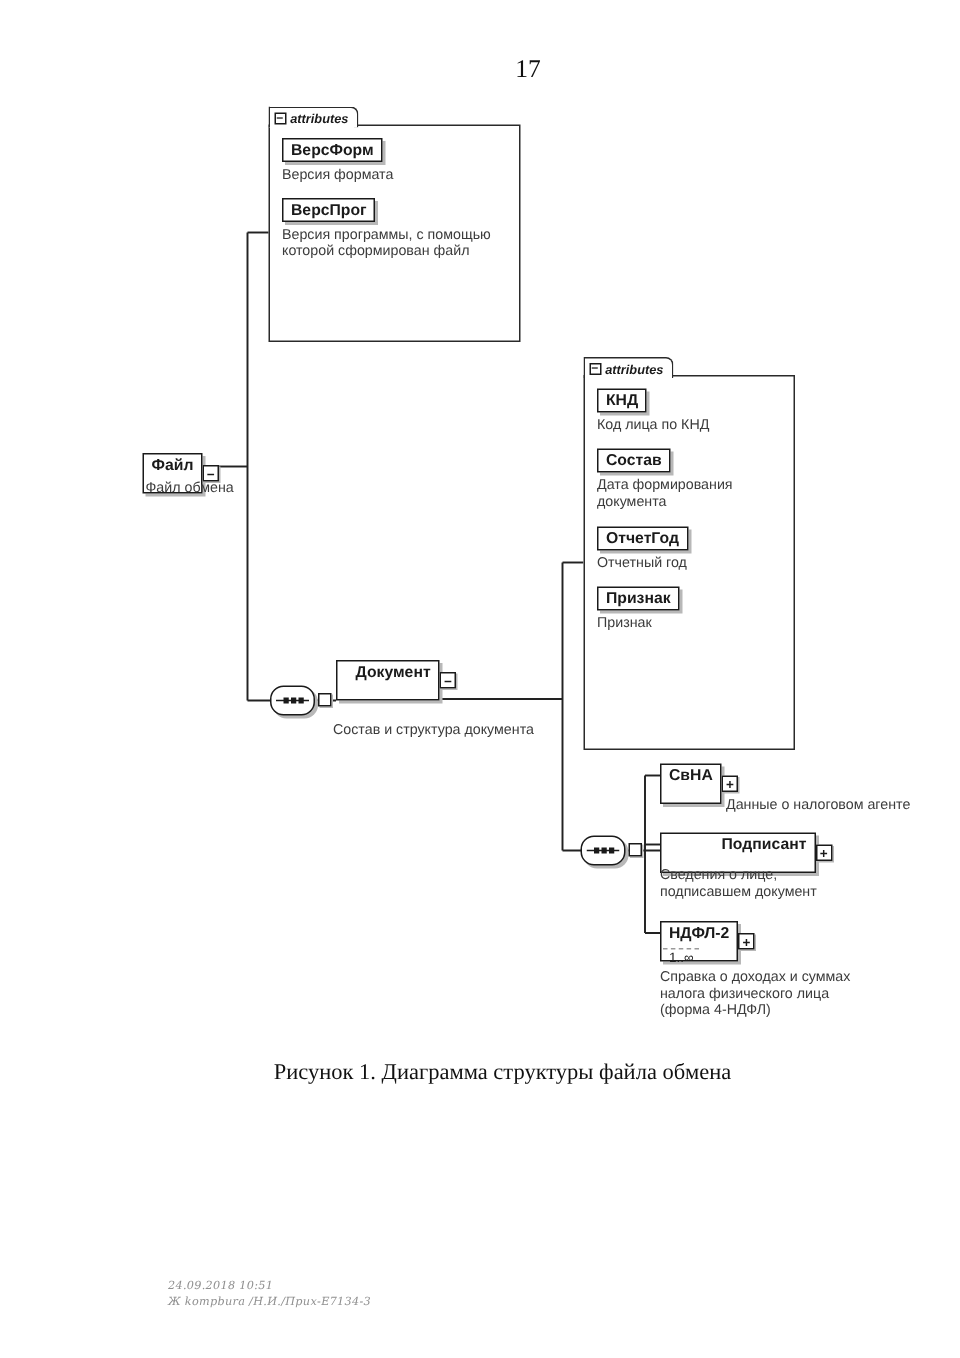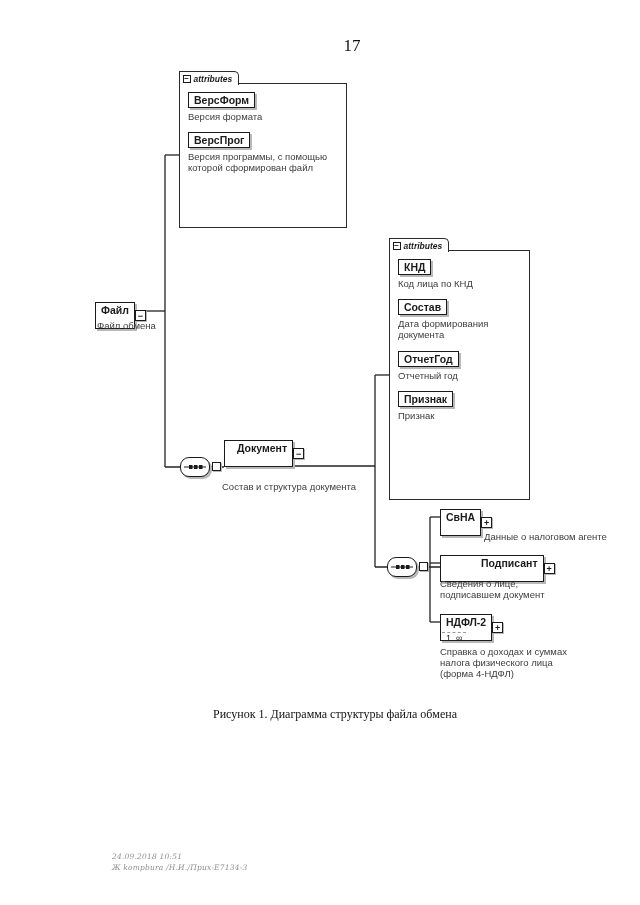--- a/index.html
+++ b/index.html
@@ -15,21 +15,21 @@
 
   
   .page-number {
     position:absolute; top:36px; left:330px; width:44px;
     text-align:center; font-family:"Liberation Serif", serif;
     font-size:17px; color:#111;
   }
   .figure-caption {
     position:absolute; top:707px; left:35px; width:600px;
     text-align:center; font-family:"Liberation Serif", serif;
-    font-size:12px; color:#111;
+    font-size:15px; color:#111;
   }
   .stamp {
     position:absolute; top:852px; left:112px;
     font-family:"DejaVu Serif", serif; font-style:italic;
     font-size:7.5px; color:#8f8f8f; line-height:1.45;
     letter-spacing:0.2px;
   }
 
   
   svg.wires { position:absolute; left:0; top:0; z-index:0; }

